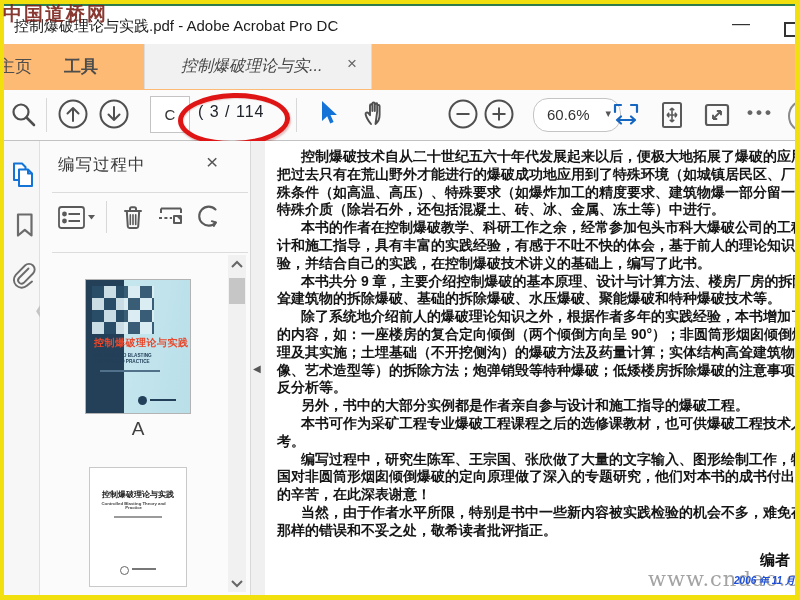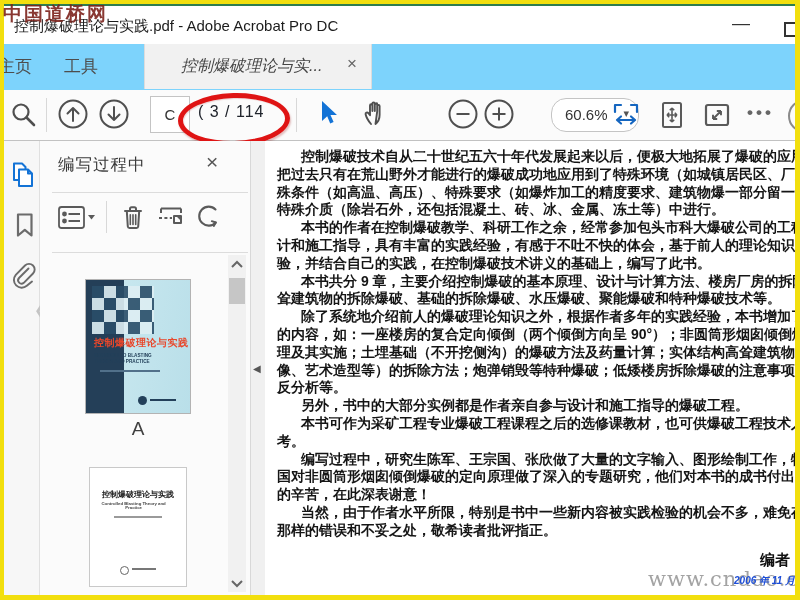--- a/index.html
+++ b/index.html
@@ -10,35 +10,35 @@
   .edge{position:absolute;background:#f2df0e;z-index:50;}
   .greenline{position:absolute;left:0;top:4px;width:800px;height:2px;background:#2e7d4f;z-index:50;}
   
   #titlebar{left:4px;top:6px;width:791px;height:38px;background:#fff;}
   .title-text{left:10px;top:11px;font-size:15px;color:#1c1c1c;white-space:nowrap;}
   .win-btn{color:#333;font-size:18px;line-height:18px;}
   .max-partial{left:780px;top:16px;width:13px;height:11px;border:2px solid #333;}
   #wm-cn{left:3px;top:1px;font-family:"DejaVu Serif","Liberation Serif",serif;
          font-weight:bold;font-size:19px;color:#7d231c;letter-spacing:2px;opacity:.9;z-index:60;white-space:nowrap;}
   
-  #tabbar{left:4px;top:44px;width:791px;height:46px;background:#7dd3fc;border-bottom:2px solid #0369a1;}
+  #tabbar{left:4px;top:44px;width:791px;height:46px;background:#fdba74;border-bottom:2px solid #0369a1;}
   .tab-text{font-size:17px;color:#4d4d4d;white-space:nowrap;}
   #doctab{left:140px;top:0;width:226px;height:45px;background:#f1f1f1;
           border-left:1px solid #dcdcdc;border-right:1px solid #dcdcdc;}
   #doctab .lbl{position:absolute;left:36px;top:12px;font-size:16px;color:#444;white-space:nowrap;font-style:italic;}
   #doctab .x{position:absolute;right:14px;top:10px;font-size:17px;color:#666;}
   
   #toolbar{left:4px;top:90px;width:791px;height:50px;background:#fbfbfb;border-bottom:1px solid #c2c2c2;}
   .tdiv{position:absolute;top:8px;width:1px;height:34px;background:#d8d8d8;}
   .inputbox{position:absolute;background:#fff;border:1px solid #c4c4c4;box-sizing:border-box;}
   #cbox{left:146px;top:6px;width:40px;height:37px;font-size:15px;color:#333;text-align:center;line-height:35px;}
   #pageind{left:194px;top:13px;font-size:16px;color:#20242c;letter-spacing:1px;white-space:nowrap;}
   #redcircle{left:174px;top:3px;width:102px;height:43px;border:5px solid #df1414;border-radius:50%;
              transform:rotate(-1.5deg);box-shadow:1px 2px 2px rgba(150,0,0,.25), inset 1px 1px 1px rgba(150,0,0,.15);}
-  #zoombox{left:547px;top:8px;width:88px;height:34px;border-radius:15px;}
+  #zoombox{left:529px;top:8px;width:88px;height:34px;border-radius:15px;}
   #zoombox .zv{position:absolute;left:13px;top:7px;font-size:15px;color:#333;}
   #zoombox .caret{position:absolute;right:9px;top:8px;font-size:11px;color:#555;}
   .dots{font-size:17px;color:#666;letter-spacing:3px;font-weight:bold;}
   .partcircle{left:784px;top:9px;width:30px;height:30px;border:2px solid #8a8a8a;border-radius:50%;}
   
   #rail{left:4px;top:141px;width:36px;height:454px;background:#f7f7f7;border-right:1px solid #e0e0e0;box-sizing:border-box;}
   .notch{left:30px;top:160px;font-size:15px;color:#c4c4c4;}
   
   #panel{left:40px;top:141px;width:210px;height:454px;background:#fbfbfb;}
   #panel .hdr{position:absolute;left:18px;top:13px;font-size:16.5px;color:#3a3a3a;letter-spacing:1px;}
@@ -92,21 +92,21 @@
 
   <div id="wm-cn" class="abs">中国道桥网</div>
   <div id="titlebar" class="abs">
     <div class="abs title-text">控制爆破理论与实践.pdf - Adobe Acrobat Pro DC</div>
     <div class="abs win-btn" style="left:728px;top:8px;">—</div>
     <div class="abs max-partial"></div>
   </div>
 
   <div id="tabbar" class="abs">
     <div class="abs tab-text" style="left:-6px;top:11px;">主页</div>
-    <div class="abs tab-text" style="left:60px;top:11px;">工具</div>
+    <div class="abs tab-text" style="left:60px;top:11px;font-weight:bold;">工具</div>
     <div id="doctab" class="abs">
       <span class="lbl">控制爆破理论与实...</span>
       <span class="x">×</span>
     </div>
   </div>
 
   <div id="toolbar" class="abs">
     <div class="abs" style="left:6px;top:11px;">
       <svg width="27" height="27">
           <circle cx="11" cy="11" r="7.5" fill="none" stroke="#4f4f4f" stroke-width="2.2"></circle>

